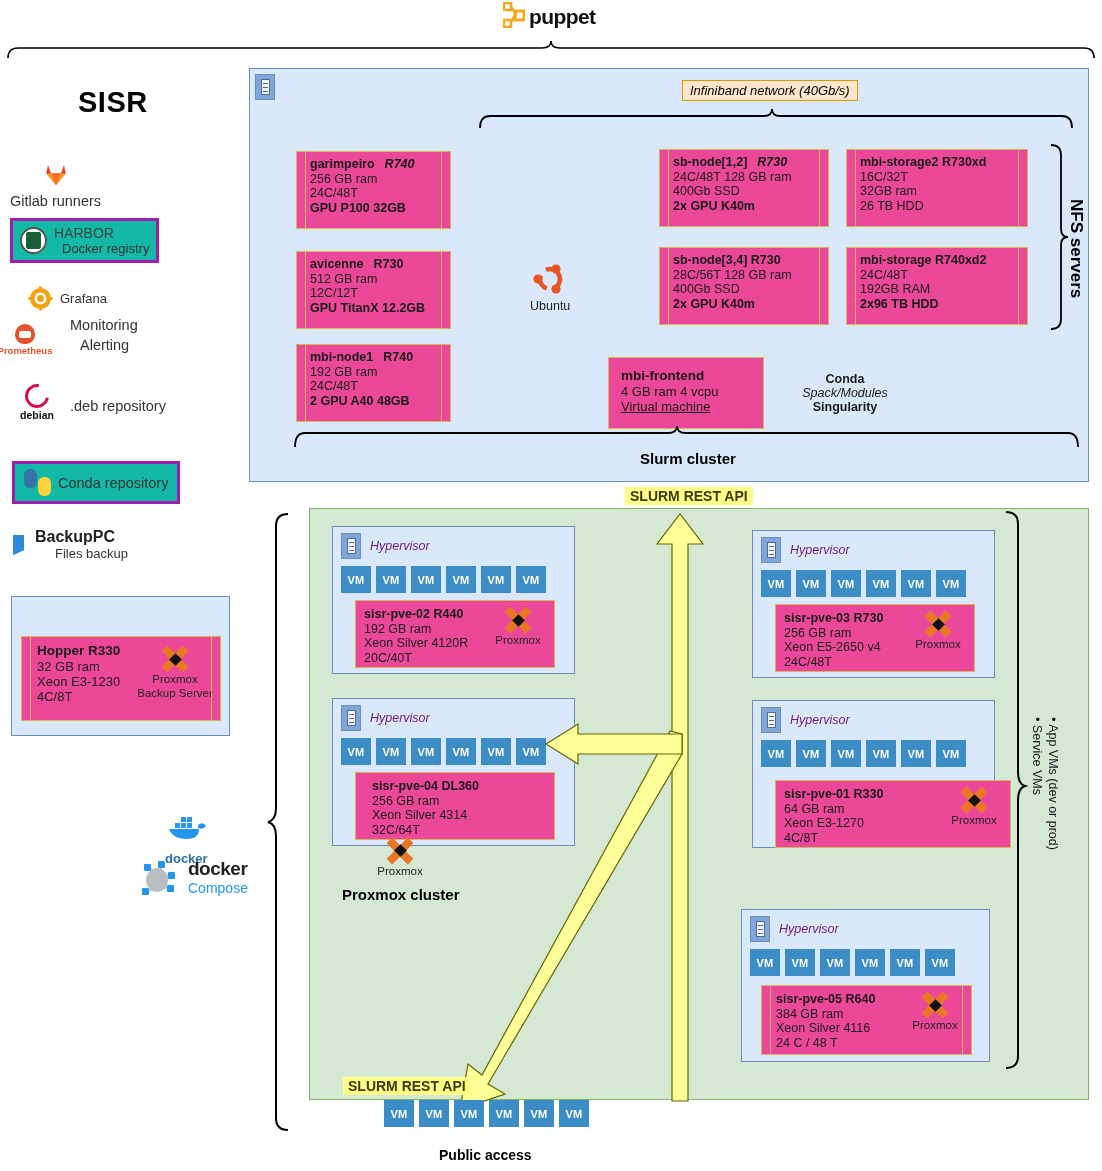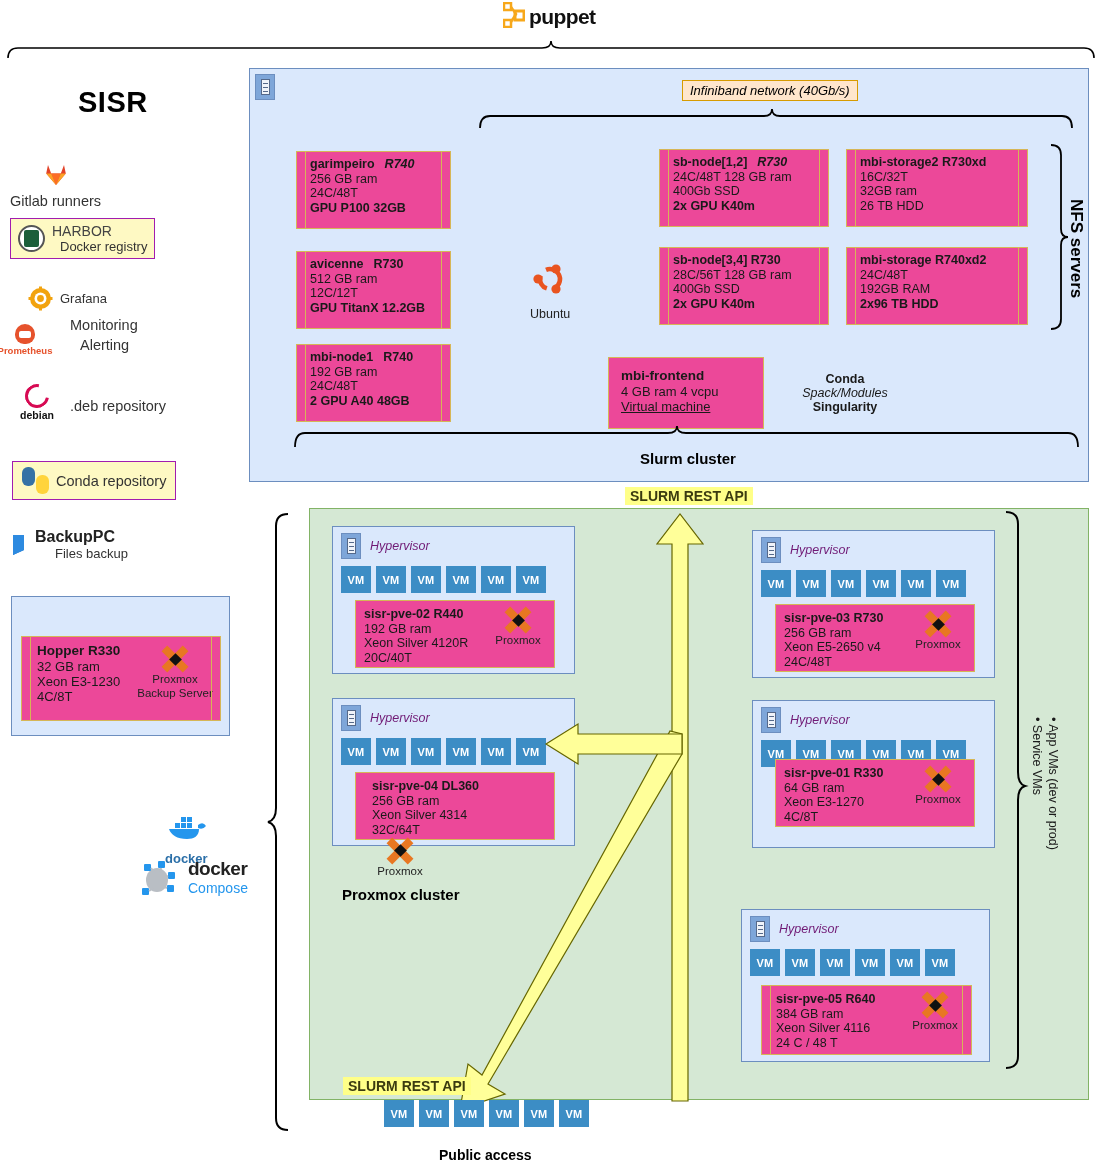--- a/index.html
+++ b/index.html
@@ -126,21 +126,21 @@
   
   #sidebar { left: 0; top: 0; width: 249px; height: 1171px; }
   #sisr-title {
     left: 78px; top: 86px;
     font-size: 29px; font-weight: bold; color: #000; letter-spacing: .5px;
   }
   .side-item { position: absolute; display: flex; align-items: center; gap: 7px; }
   .side-text { font-size: 14.5px; color: #333; white-space: nowrap; }
   .side-text.small { font-size: 13px; }
   .boxed {
-    background: #fef9c3; border: 1px solid #a21caf; padding: 5px 8px;
+    background: #14b8a6; border: 3px solid #a21caf; padding: 5px 8px;
   }
 
   
   .ico { position: relative; flex: none; }
   .gitlab { width: 26px; height: 24px; }
   .gitlab svg { display: block; }
 
   .harbor-c {
     width: 27px; height: 27px; border-radius: 50%;
     border: 2px solid #555; background: #fff;
@@ -183,21 +183,21 @@
 
   #vms-backup-panel {
     left: 11px; top: 596px; width: 219px; height: 140px;
     background: #dae8fc; border: 1px solid #6c8ebf;
   }
   #vms-backup-panel .pane-head { display:flex;align-items:center;gap:9px;padding:5px 0 0 5px;}
   #vms-backup-panel .pane-head .label{ font-style:italic;font-size:13px;color:#1a1a1a;}
 
   
   .ubuntu-wrap { display:flex;flex-direction:column;align-items:center; }
-  .ubuntu-name { font-size:12.5px;color:#222;margin-top:8px;}
+  .ubuntu-name { font-size:12.5px;color:#222;margin-top:0;}
 
   
   .vtext {
     writing-mode: vertical-rl;
     text-orientation: mixed;
     white-space: nowrap;
   }
 
   
   #puppet { left: 503px; top: 2px; display:flex;align-items:center;gap:4px;}
@@ -628,21 +628,21 @@
         <span class="label">Hypervisor</span>
       </div>
       <div class="vm-row">
         <span class="vm">VM</span>
         <span class="vm">VM</span>
         <span class="vm">VM</span>
         <span class="vm">VM</span>
         <span class="vm">VM</span>
         <span class="vm">VM</span>
       </div>
-      <div class="server-box abs" style="left:22px; top:58px; width:200px; height:68px; display:flex; padding:6px 8px;">
+      <div class="server-box abs" style="left:22px; top:79px; width:236px; height:68px; display:flex; padding:6px 8px;">
         <div style="flex:1;">
           <div class="sbline b">sisr-pve-01 R330</div>
           <div class="sbline">64 GB ram</div>
           <div class="sbline">Xeon E3-1270</div>
           <div class="sbline">4C/8T</div>
         </div>
         <div class="pmx-wrap" style="width:56px;">
           <span class="pmx-x">
               <span></span>
               <span></span>

